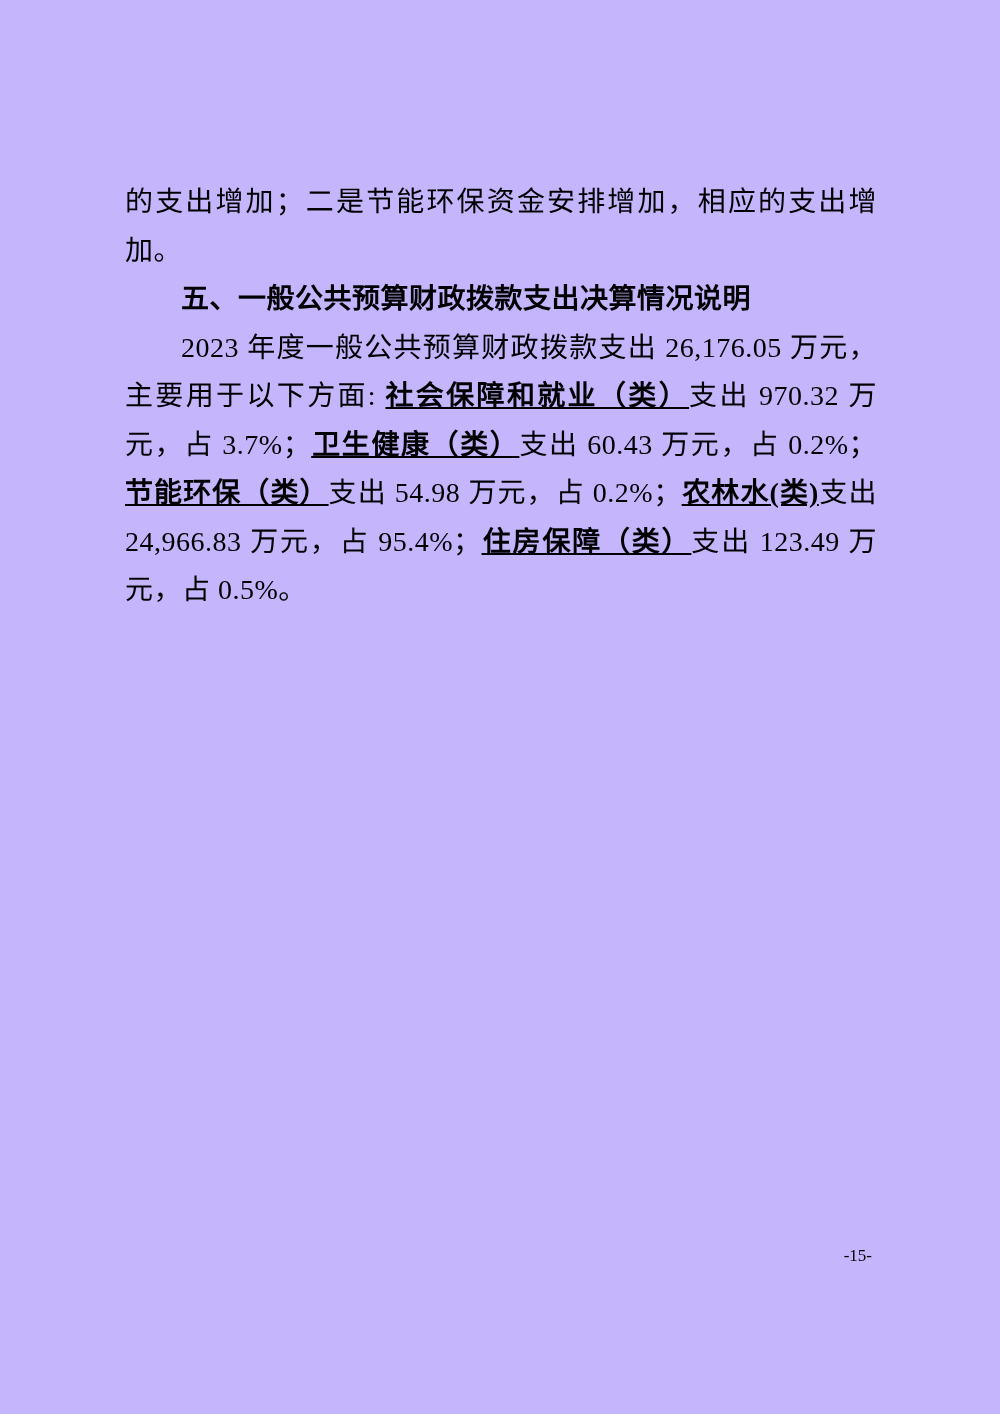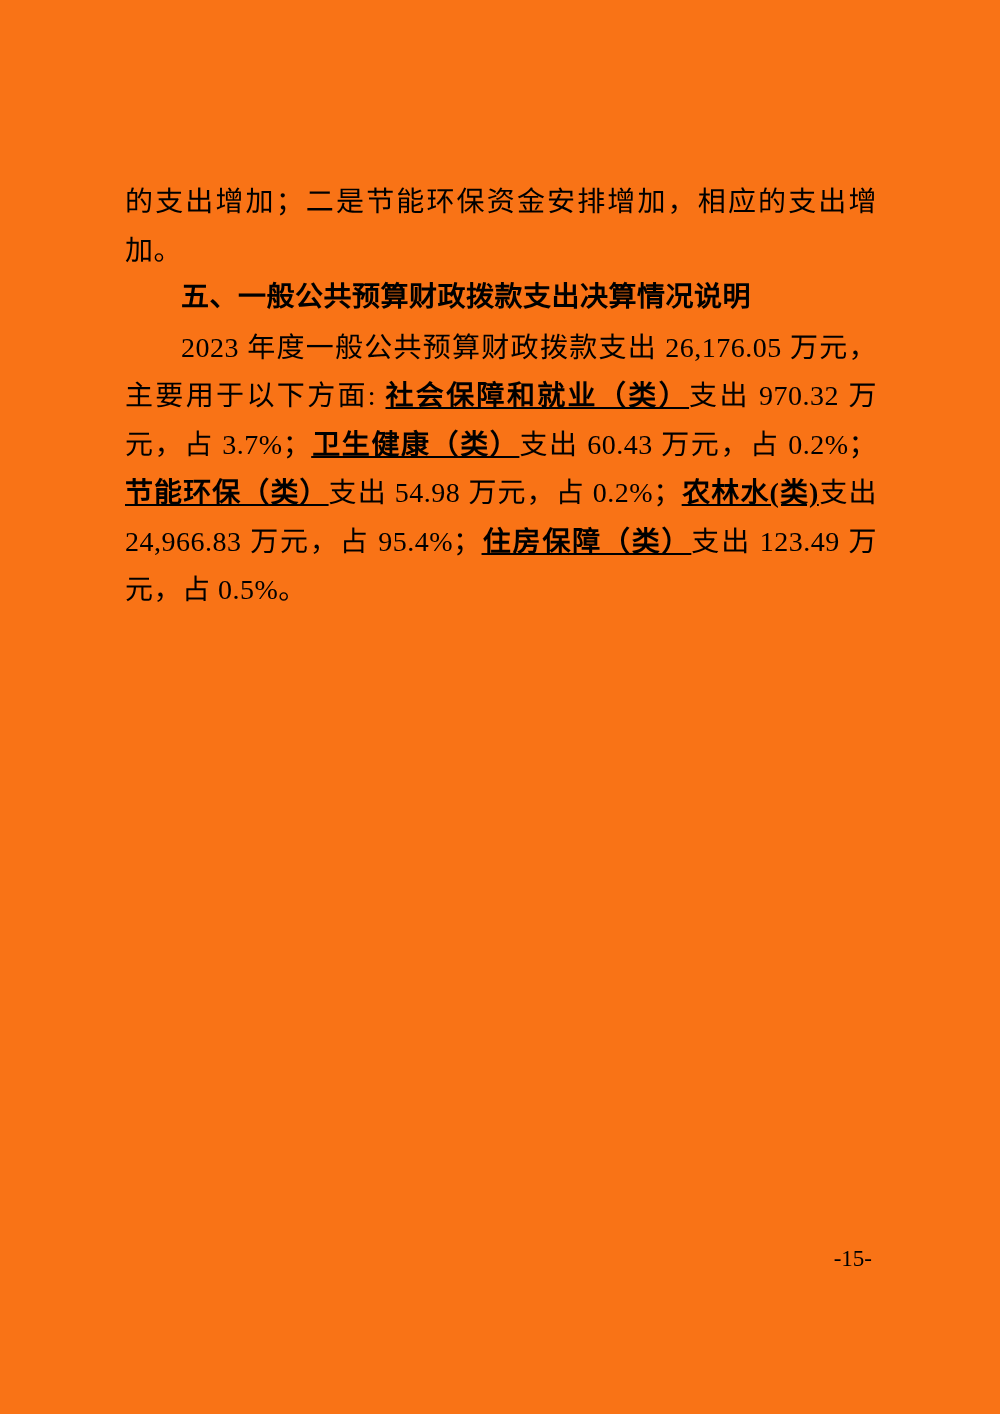--- a/index.html
+++ b/index.html
@@ -4,21 +4,21 @@
 <style>
   html, body {
     margin: 0;
     padding: 0;
     background: #ffffff;
   }
   .page {
     position: relative;
     width: 1000px;
     height: 1414px;
-    background: #f97316;
+    background: #c4b5fd;
     color: #000000;
     overflow: hidden;
     font-family: "Liberation Serif", "DejaVu Serif", serif;
   }
   .content {
     position: absolute;
     left: 125px;
     top: 178px;
     width: 752px;
     font-size: 28px;
@@ -28,35 +28,35 @@
   }
   .content p {
     margin: 0;
     padding: 0;
     text-indent: 2em;
   }
   .content p.no-indent {
     text-indent: 0;
   }
   .h1 {
-    font-family: Liberation Mono, monospace;
+    font-family: Liberation Sans, sans-serif;
     font-weight: bold;
   }
   .h2 {
     font-weight: bold;
   }
   .bold {
     font-weight: bold;
     text-decoration: underline;
   }
   .page-number {
     position: absolute;
     top: 1246px;
     right: 128px;
-    font-size: 23px;
+    font-size: 17px;
     font-family: "Liberation Serif", "DejaVu Serif", serif;
     color: #000000;
   }
 </style>
 </head>
 <body>
 
 <div class="page">
   <div class="content">
 

